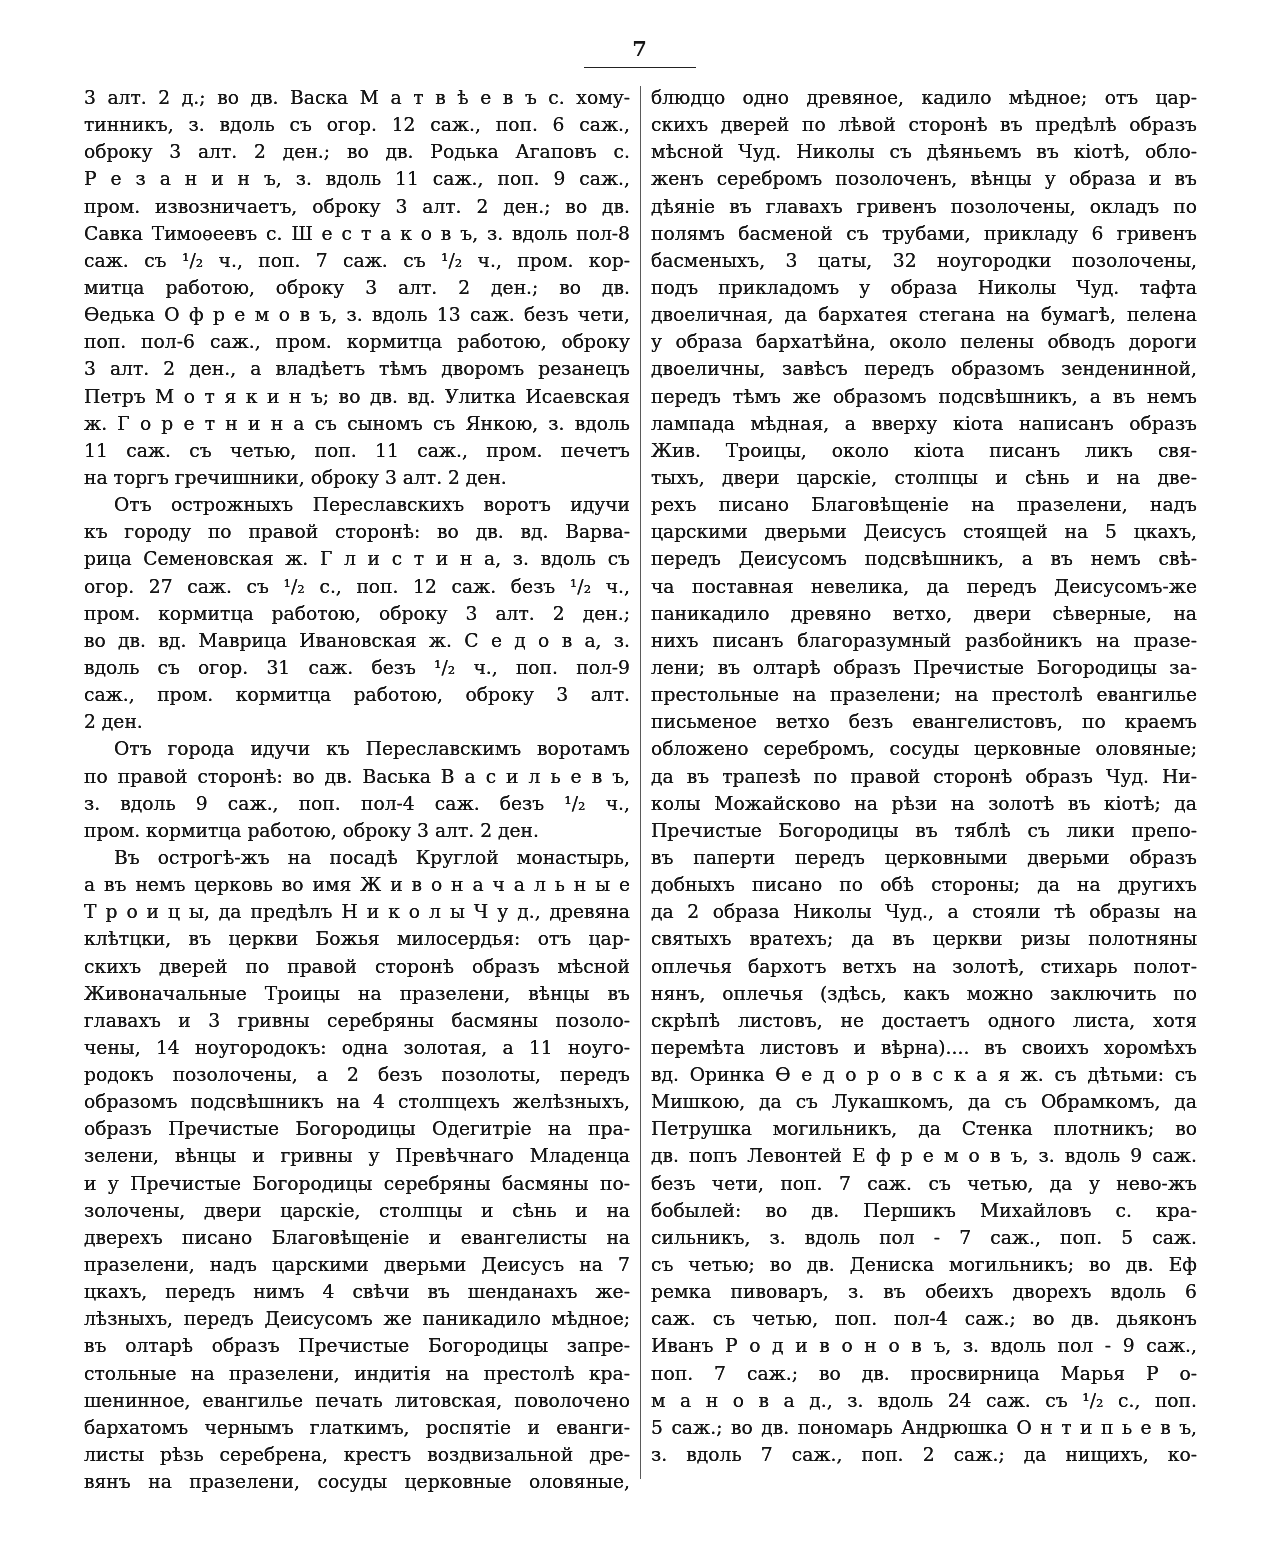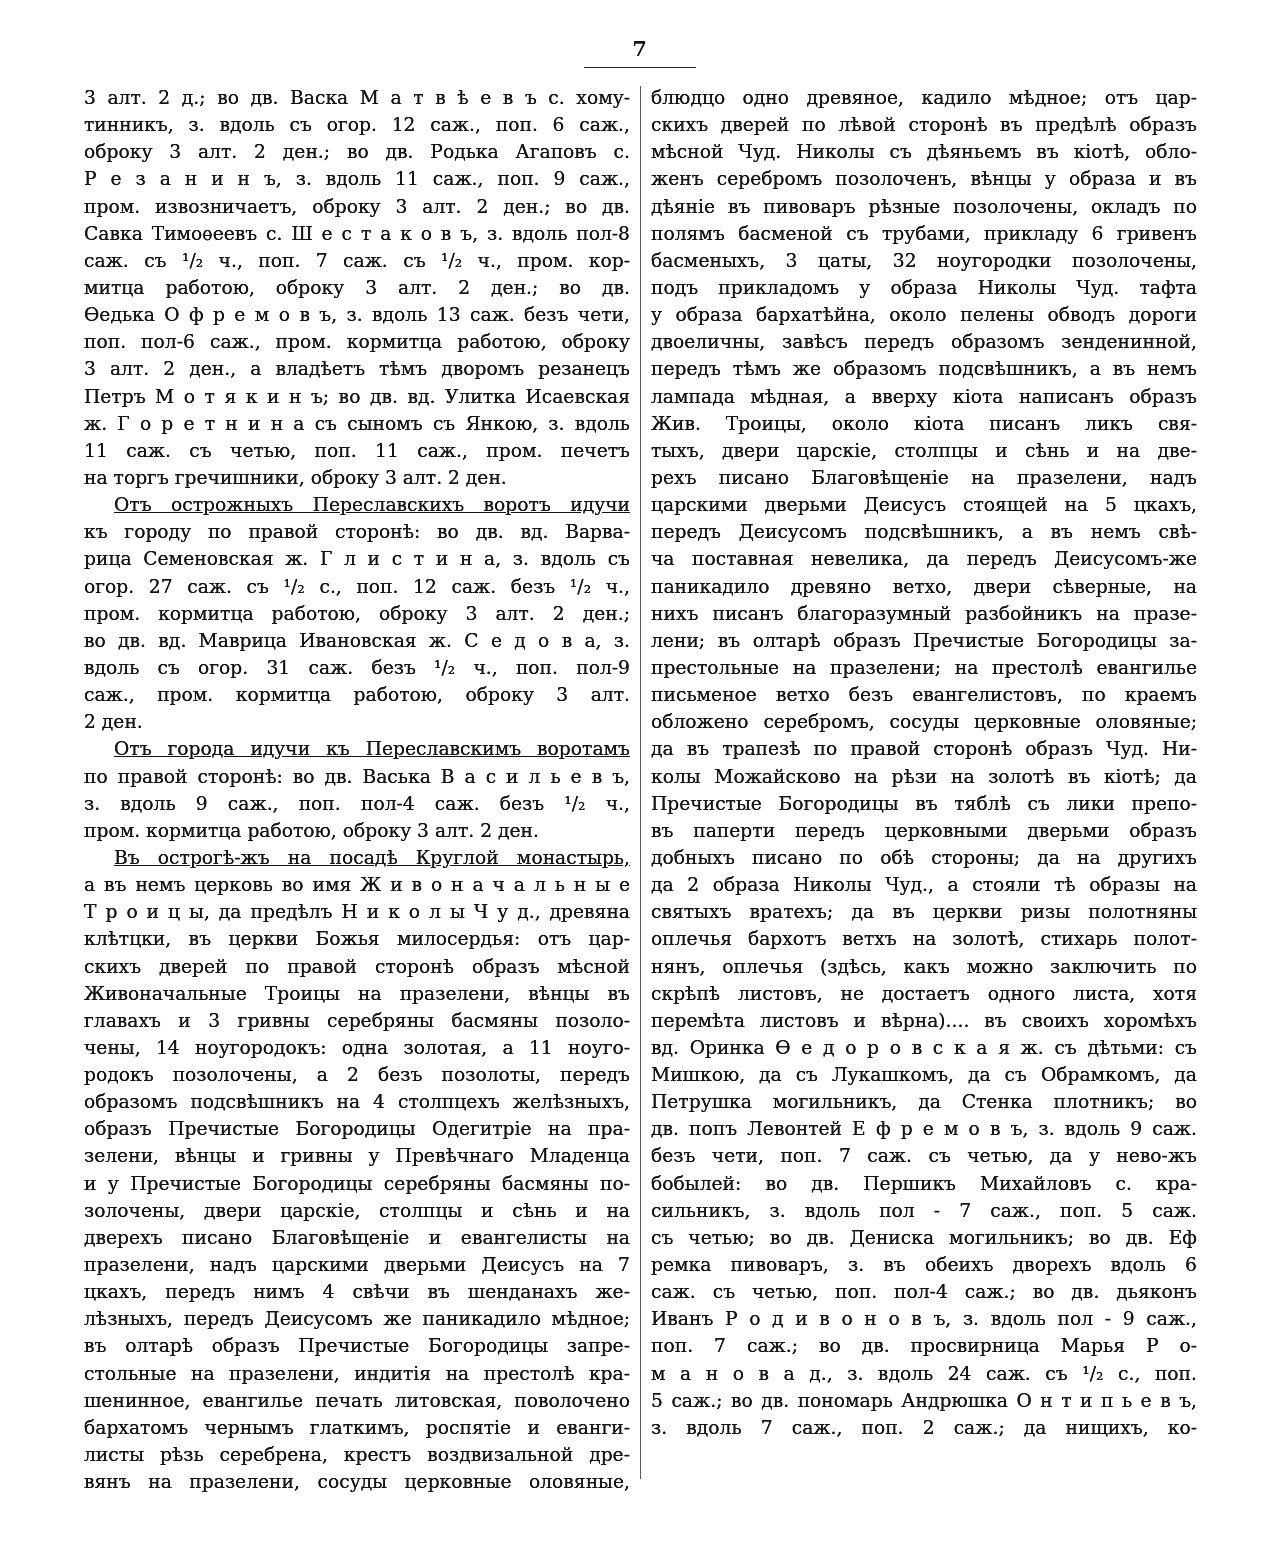--- a/index.html
+++ b/index.html
@@ -55,21 +55,20 @@
     white-space: normal;
     text-align: justify;
     text-align-last: justify;
     text-shadow: 0 0 0.4px currentColor;
   }
   .line.par-end {
     text-align-last: left;
   }
   .par.indented .line:first-child {
     text-indent: 30px;
-    text-decoration: underline;
   }
 </style>
 </head>
 <body>
 
 <div class="page">
   <div class="page-header">
     <div class="page-number">7</div>
   </div>
   <div class="columns">
@@ -135,24 +134,25 @@
           <div class="line">вянъ на празелени, сосуды церковные оловяные,</div>
         </div>
       </div>
     <div class="divider"></div>
     <div class="column" id="col-1">
         <div class="par">
           <div class="line">блюдцо одно древяное, кадило мѣдное; отъ цар-</div>
           <div class="line">скихъ дверей по лѣвой сторонѣ въ предѣлѣ образъ</div>
           <div class="line">мѣсной Чуд. Николы съ дѣяньемъ въ кіотѣ, обло-</div>
           <div class="line">женъ серебромъ позолоченъ, вѣнцы у образа и въ</div>
-          <div class="line">дѣяніе въ пивоваръ рѣзные позолочены, окладъ по</div>
+          <div class="line">дѣяніе въ главахъ гривенъ позолочены, окладъ по</div>
           <div class="line">полямъ басменой съ трубами, прикладу 6 гривенъ</div>
           <div class="line">басменыхъ, 3 цаты, 32 ноугородки позолочены,</div>
           <div class="line">подъ прикладомъ у образа Николы Чуд. тафта</div>
+          <div class="line">двоеличная, да бархатея стегана на бумагѣ, пелена</div>
           <div class="line">у образа бархатѣйна, около пелены обводъ дороги</div>
           <div class="line">двоеличны, завѣсъ передъ образомъ зенденинной,</div>
           <div class="line">передъ тѣмъ же образомъ подсвѣшникъ, а въ немъ</div>
           <div class="line">лампада мѣдная, а вверху кіота написанъ образъ</div>
           <div class="line">Жив. Троицы, около кіота писанъ ликъ свя-</div>
           <div class="line">тыхъ, двери царскіе, столпцы и сѣнь и на две-</div>
           <div class="line">рехъ писано Благовѣщеніе на празелени, надъ</div>
           <div class="line">царскими дверьми Деисусъ стоящей на 5 цкахъ,</div>
           <div class="line">передъ Деисусомъ подсвѣшникъ, а въ немъ свѣ-</div>
           <div class="line">ча поставная невелика, да передъ Деисусомъ-же</div>

